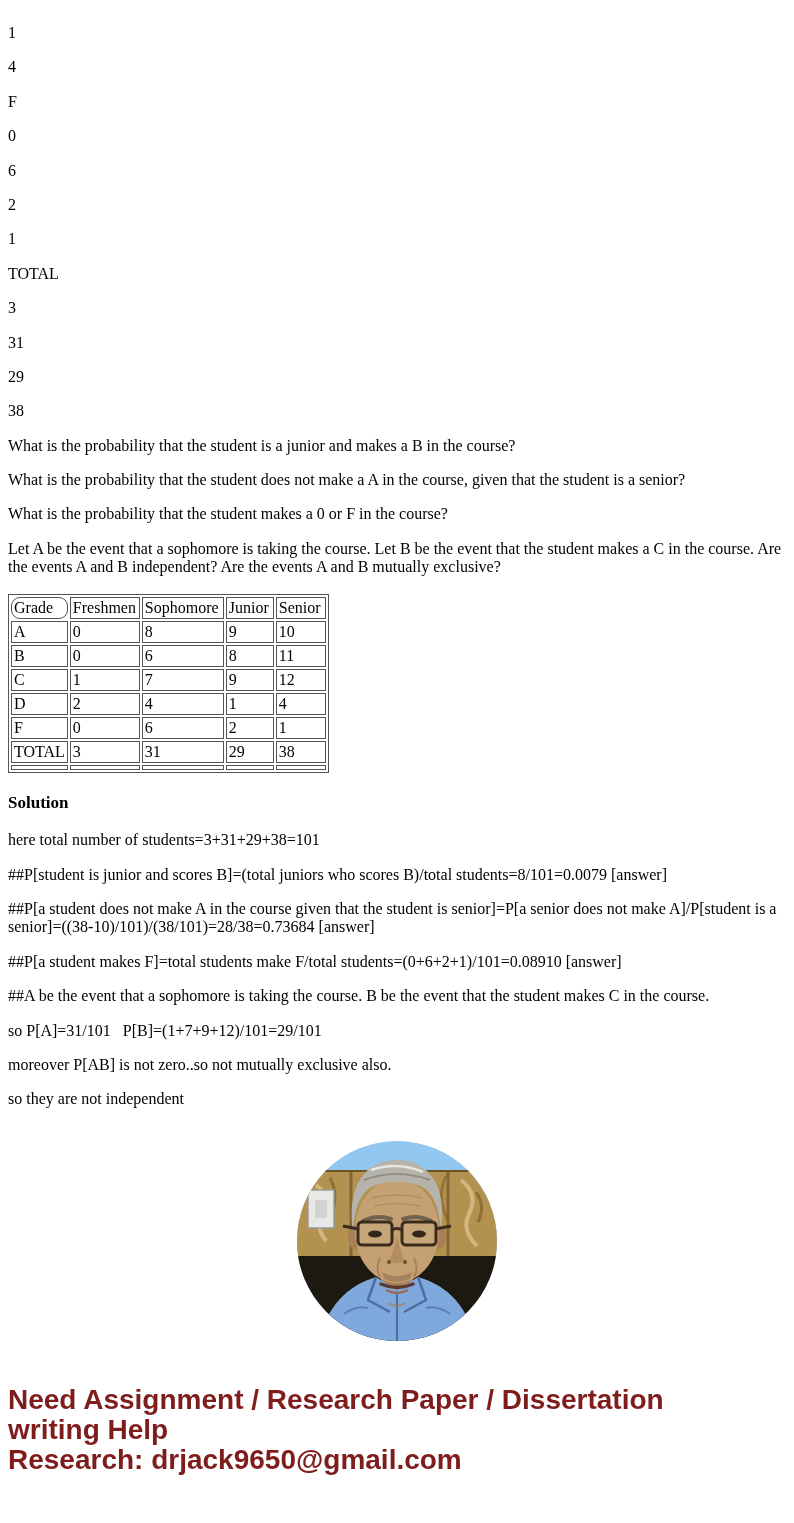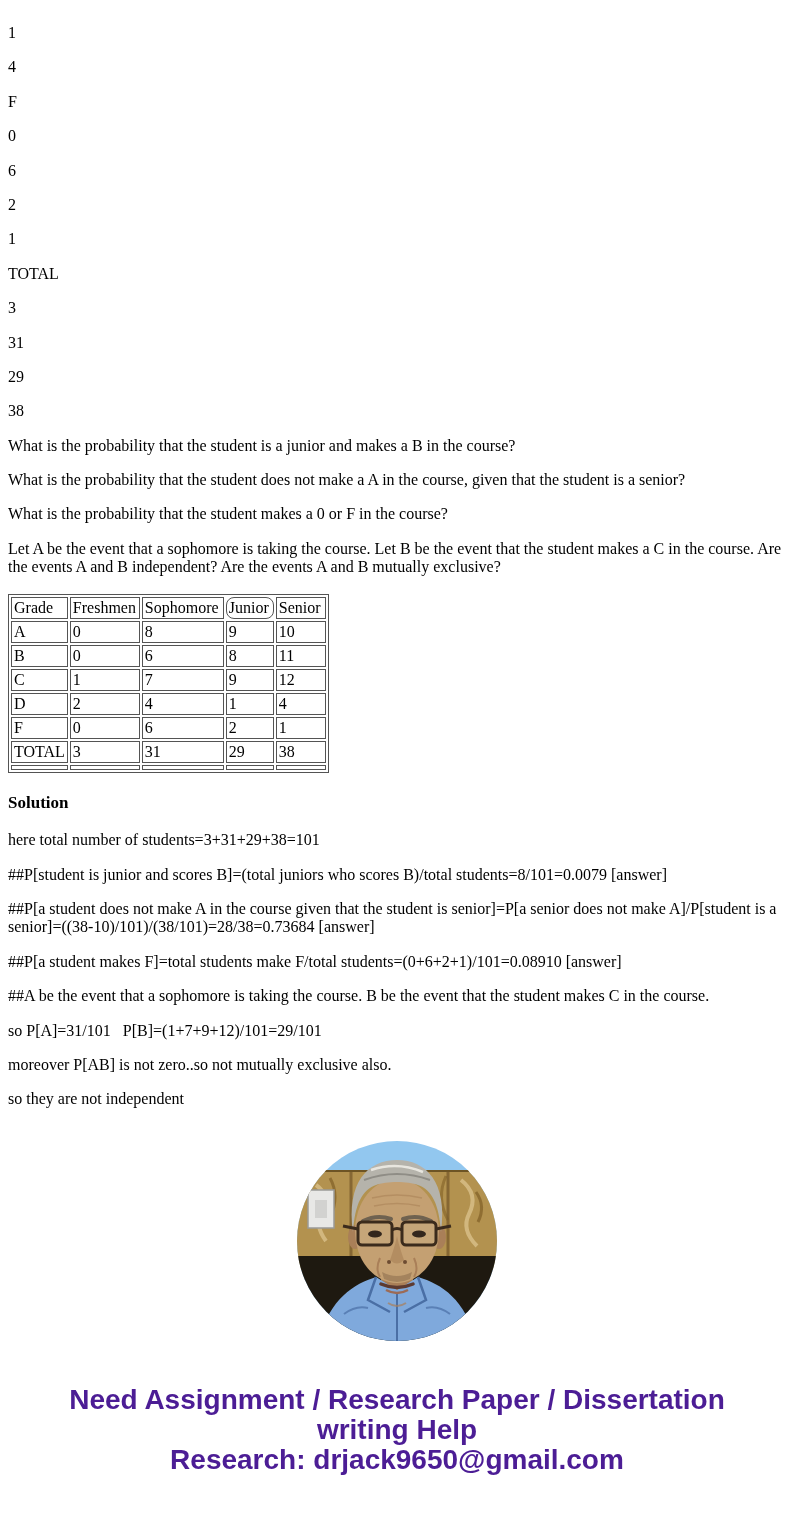--- a/index.html
+++ b/index.html
@@ -24,24 +24,24 @@
     border: 1px solid #545454;
     margin: 17px 0 18px 0;
   }
   table.grade td {
     border: 1px solid #545454;
     padding: 0 2px;
     line-height: 20px;
     vertical-align: top;
     white-space: nowrap;
   }
-  td.w-grade { width: 50px; }
+  td.w-grade { width: 50px; border-radius: 9px; }
   td.w-fresh { width: 64px; }
   td.w-soph  { width: 76px; }
-  td.w-jun   { width: 42px; border-radius: 8px; }
+  td.w-jun   { width: 42px; }
   td.w-sen   { width: 44px; }
   tr.empty td { height: 3px; padding: 0; }
   
   h3.solution-heading {
     font-family: "Liberation Serif", serif;
     font-size: 17px;
     font-weight: bold;
     margin: 20px 0 19px 0;
   }
   
@@ -51,26 +51,26 @@
   }
   .avatar {
     display: inline-block;
     width: 202px;
     height: 202px;
     vertical-align: top;
   }
   
   .footer {
     margin-top: 43px;
-    text-align: center;
+    text-align: left;
     font-family: "Liberation Sans", sans-serif;
     font-weight: bold;
     font-size: 28px;
     line-height: 30px;
-    color: #4c1d95;
+    color: #7f1d1d;
   }
 </style>
 </head>
 <body>
 
 <div>
   <p>1</p>
   <p>4</p>
   <p>F</p>
   <p>0</p>

